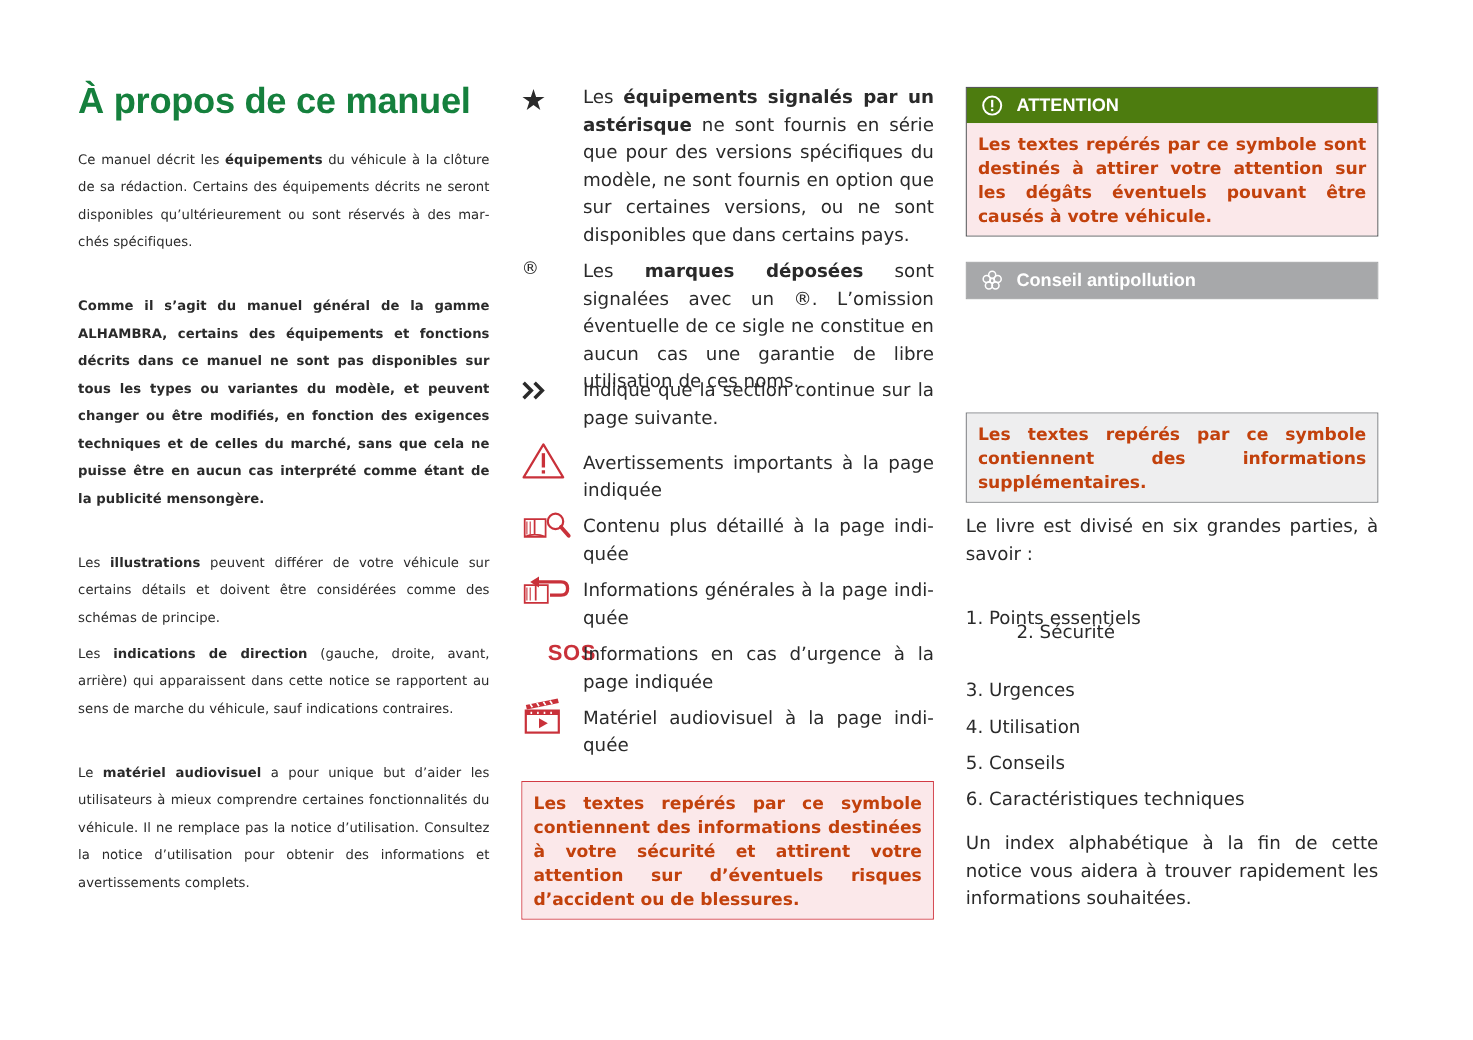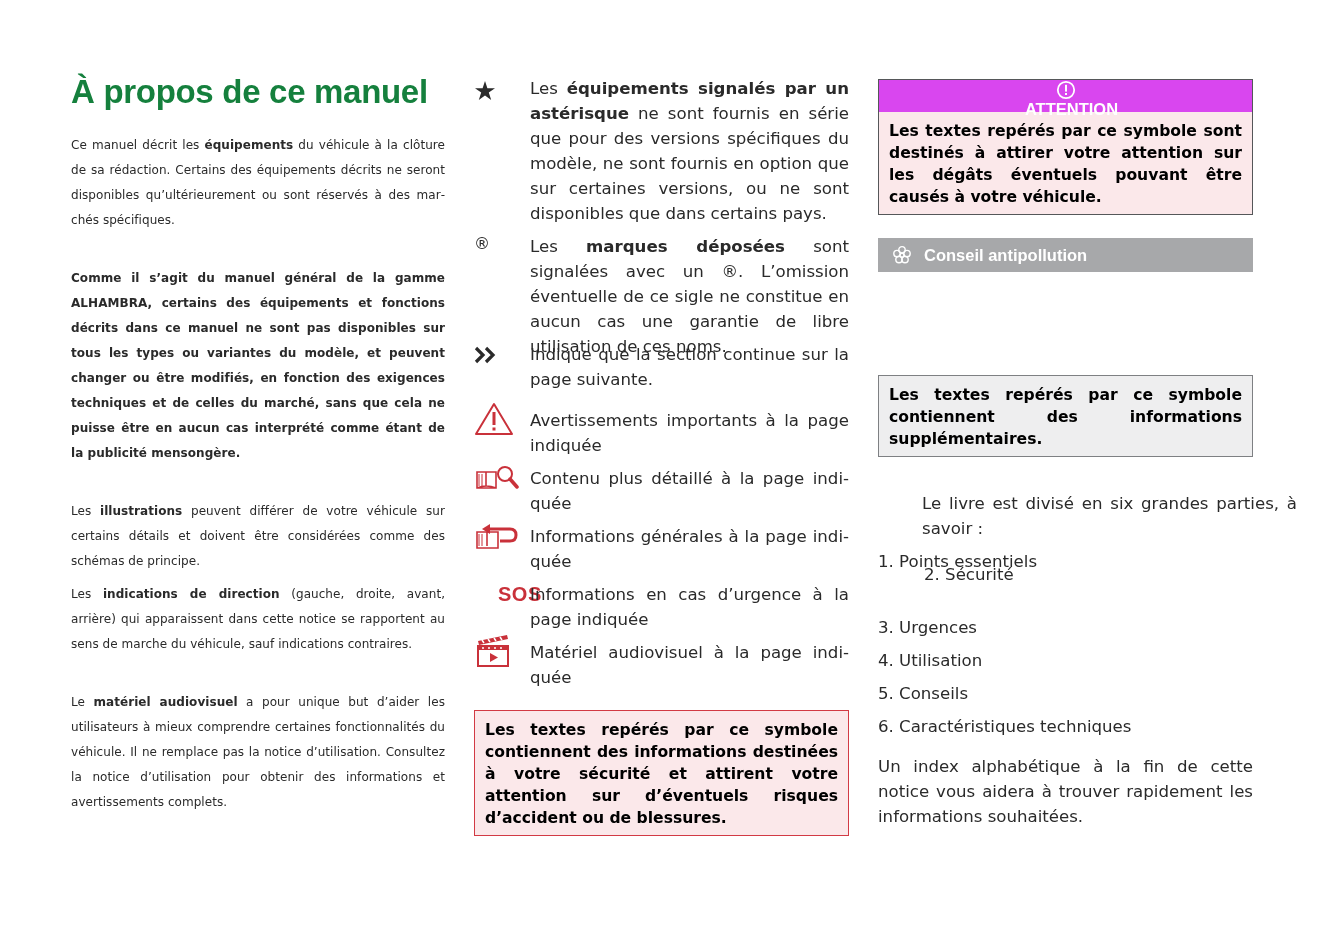--- a/index.html
+++ b/index.html
@@ -40,24 +40,24 @@
 
     
     .box { position: absolute; left: 0; width: 375px; box-sizing: border-box; }
     .box-head {
       height: 32px; display: flex; align-items: center; padding-left: 12px;
       color: #fff; font-family: "Liberation Sans", sans-serif; font-weight: bold; font-size: 16.5px;
     }
     .box-head .hicon { width: 22px; height: 22px; margin-right: 11px; display: inline-flex; align-items: center; justify-content: center; }
     .box-body {
       padding: 8px 10px 6px 10px; font-size: 15.6px; line-height: 22px;
-      font-weight: bold; text-align: justify; color: #000000;
+      font-weight: bold; text-align: justify; color: #c2410c;
     }
     .box-attention { border: 1.5px solid #555759; }
-    .box-attention .box-head { background: #d946ef; flex-direction: column; }
+    .box-attention .box-head { background: #4d7c0f; }
     .box-attention .box-body { background: #fbe8ea; }
     .box-eco { border: 1.5px solid #a7a8aa; }
     .box-eco .box-head { background: #a7a8aa; }
     .box-eco .box-body { background: #eeeeef; }
     .box-nota { border: 1.5px solid #7e8083; }
     .box-nota .box-head { background: #7e8083; }
     .box-nota .box-body { background: #eeeeef; }
     .box-warn { border: 1.5px solid #d23a44; }
     .box-warn .box-head { background: #d23a44; }
     .box-warn .box-body { background: #fbe8ea; }
@@ -209,21 +209,21 @@
           </svg>
       </span>
       <span>Conseil antipollution</span>
     </div>
   </div>
 
   <div class="box box-nota" style="top:375px;">
     <div class="box-body">Les textes repérés par ce symbole contiennent des informations supplémentaires.</div>
   </div>
 
-  <div class="rtext" style="top:491px;margin-left:44px;">Le livre est divisé en six grandes parties, à savoir :</div>
+  <div class="rtext" style="top:466px;">Le livre est divisé en six grandes parties, à savoir :</div>
 
   <div class="list-item" style="top:549px;">1. Points essentiels</div>
   <div class="list-item" style="top:562px;margin-left:46px;">2. Sécurité</div>
   <div class="list-item" style="top:615px;">3. Urgences</div>
   <div class="list-item" style="top:648px;">4. Utilisation</div>
   <div class="list-item" style="top:681px;">5. Conseils</div>
   <div class="list-item" style="top:714px;">6. Caractéristiques techniques</div>
 
   <div class="rtext" style="top:754px;">Un index alphabétique à la fin de cette notice vous aidera à trouver rapidement les informa­tions souhaitées.</div>
 </div>

